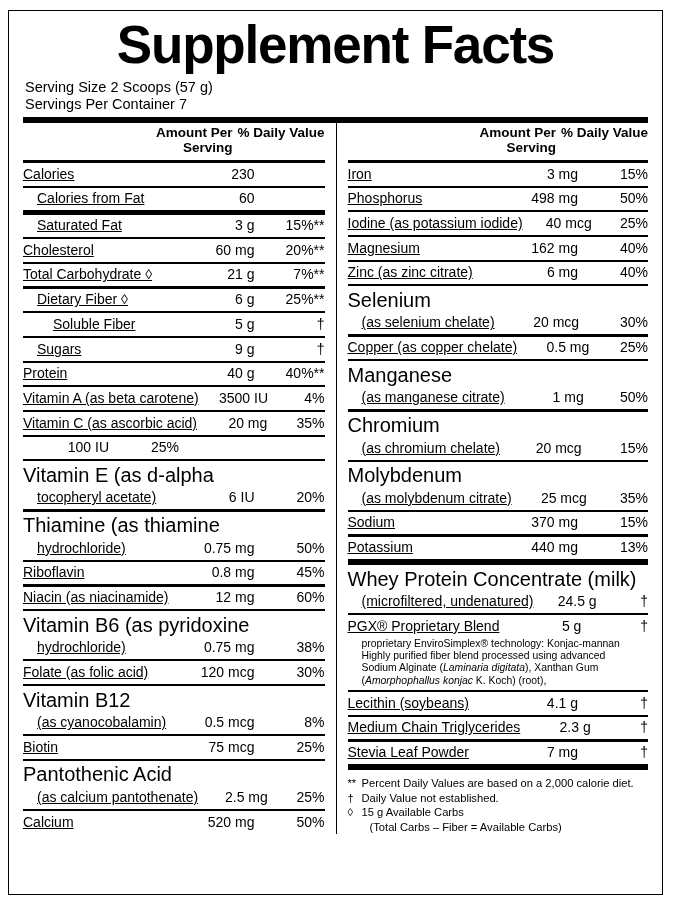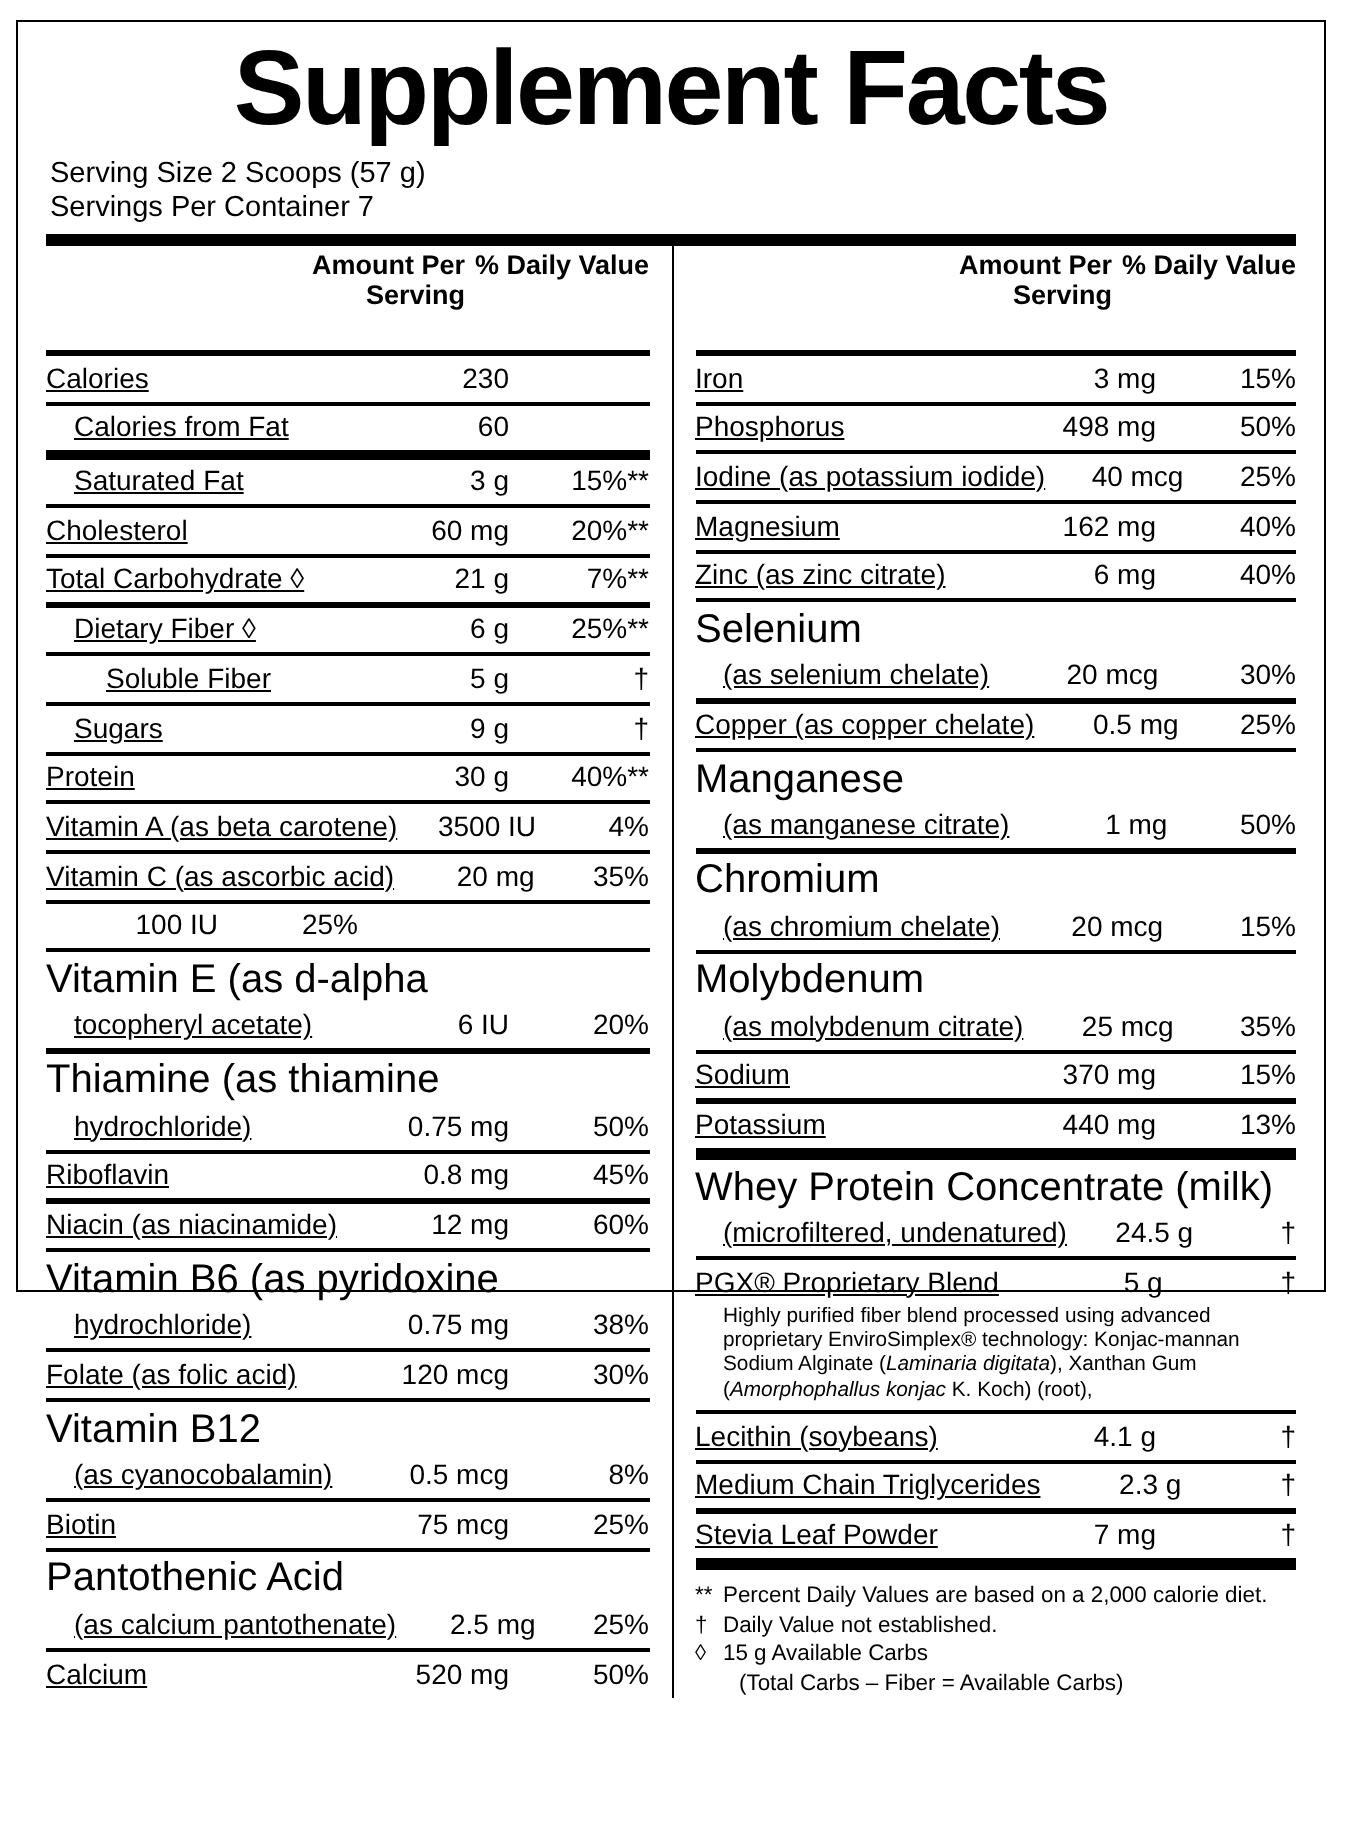--- a/index.html
+++ b/index.html
@@ -4,21 +4,21 @@
 <style>
   html,body{margin:0;padding:0;background:#ffffff;}
   body{
     width:679px;height:913px;
     font-family:"Liberation Sans","DejaVu Sans",sans-serif;
     color:#000;
     -webkit-font-smoothing:none;
   }
   .label{
     position:absolute;left:8px;top:10px;
-    width:655px;height:636px;
+    width:655px;height:885px;
     border:1.5px solid #000;
     box-sizing:border-box;
     background:#fff;
     padding:4px 14px 0 14px;
   }
   .title{
     font-size:53px;
     font-weight:bold;
     letter-spacing:-1.2px;
     line-height:60px;
@@ -39,21 +39,21 @@
   .col-left{padding-right:11px;}
   .col-right{padding-left:11px;border-left:1.5px solid #000;}
 
   .bar{height:6px;background:#000;margin:0;}
   .bar-thin{height:3px;background:#000;}
   .rule2{height:2.2px;background:#000;}
 
   .hdr{
     display:flex;justify-content:flex-end;
     font-size:13.5px;font-weight:bold;
-    padding:2px 0 20px 0;
+    padding:2px 0 5px 0;
     gap:0;
   }
   .hdr .h-amt{width:118px;text-align:right;}
   .hdr .h-dv{width:92px;text-align:right;}
 
   .row{
     display:flex;align-items:baseline;
     font-size:14px;
     padding:2.5px 0 3px 0;
     min-height:17px;
@@ -153,21 +153,21 @@
           </div>
           <div class="rule2"></div>
           <div class="row ind1">
             <span class="nm">Sugars</span>
             <span class="amt">9 g</span>
             <span class="dv">†</span>
           </div>
           <div class="rule2"></div>
           <div class="row">
             <span class="nm">Protein</span>
-            <span class="amt">30 g</span>
+            <span class="amt">40 g</span>
             <span class="dv">40%**</span>
           </div>
           <div class="rule2"></div>
           <div class="row">
             <span class="nm">Vitamin A (as beta carotene)</span>
             <span class="amt">3500 IU</span>
             <span class="dv">4%</span>
           </div>
           <div class="rule2"></div>
           <div class="row">
@@ -340,22 +340,22 @@
             <span class="amt">24.5 g</span>
             <span class="dv">†</span>
           </div>
           <div class="rule2"></div>
           <div class="row">
             <span class="nm">PGX® Proprietary Blend</span>
             <span class="amt">5 g</span>
             <span class="dv">†</span>
           </div>
           <div class="blend-note">
+            <div>proprietary EnviroSimplex® technology: Konjac-mannan</div>
             <div>Highly purified fiber blend processed using advanced</div>
-            <div>proprietary EnviroSimplex® technology: Konjac-mannan</div>
             <div><span>Sodium Alginate (</span><i>Laminaria digitata</i><span>), Xanthan Gum</span></div>
             <div>(<i>Amorphophallus konjac</i><span> K. Koch) (root),</span></div>
           </div>
           <div class="rule2"></div>
           <div class="row">
             <span class="nm">Lecithin (soybeans)</span>
             <span class="amt">4.1 g</span>
             <span class="dv">†</span>
           </div>
           <div class="rule2"></div>

